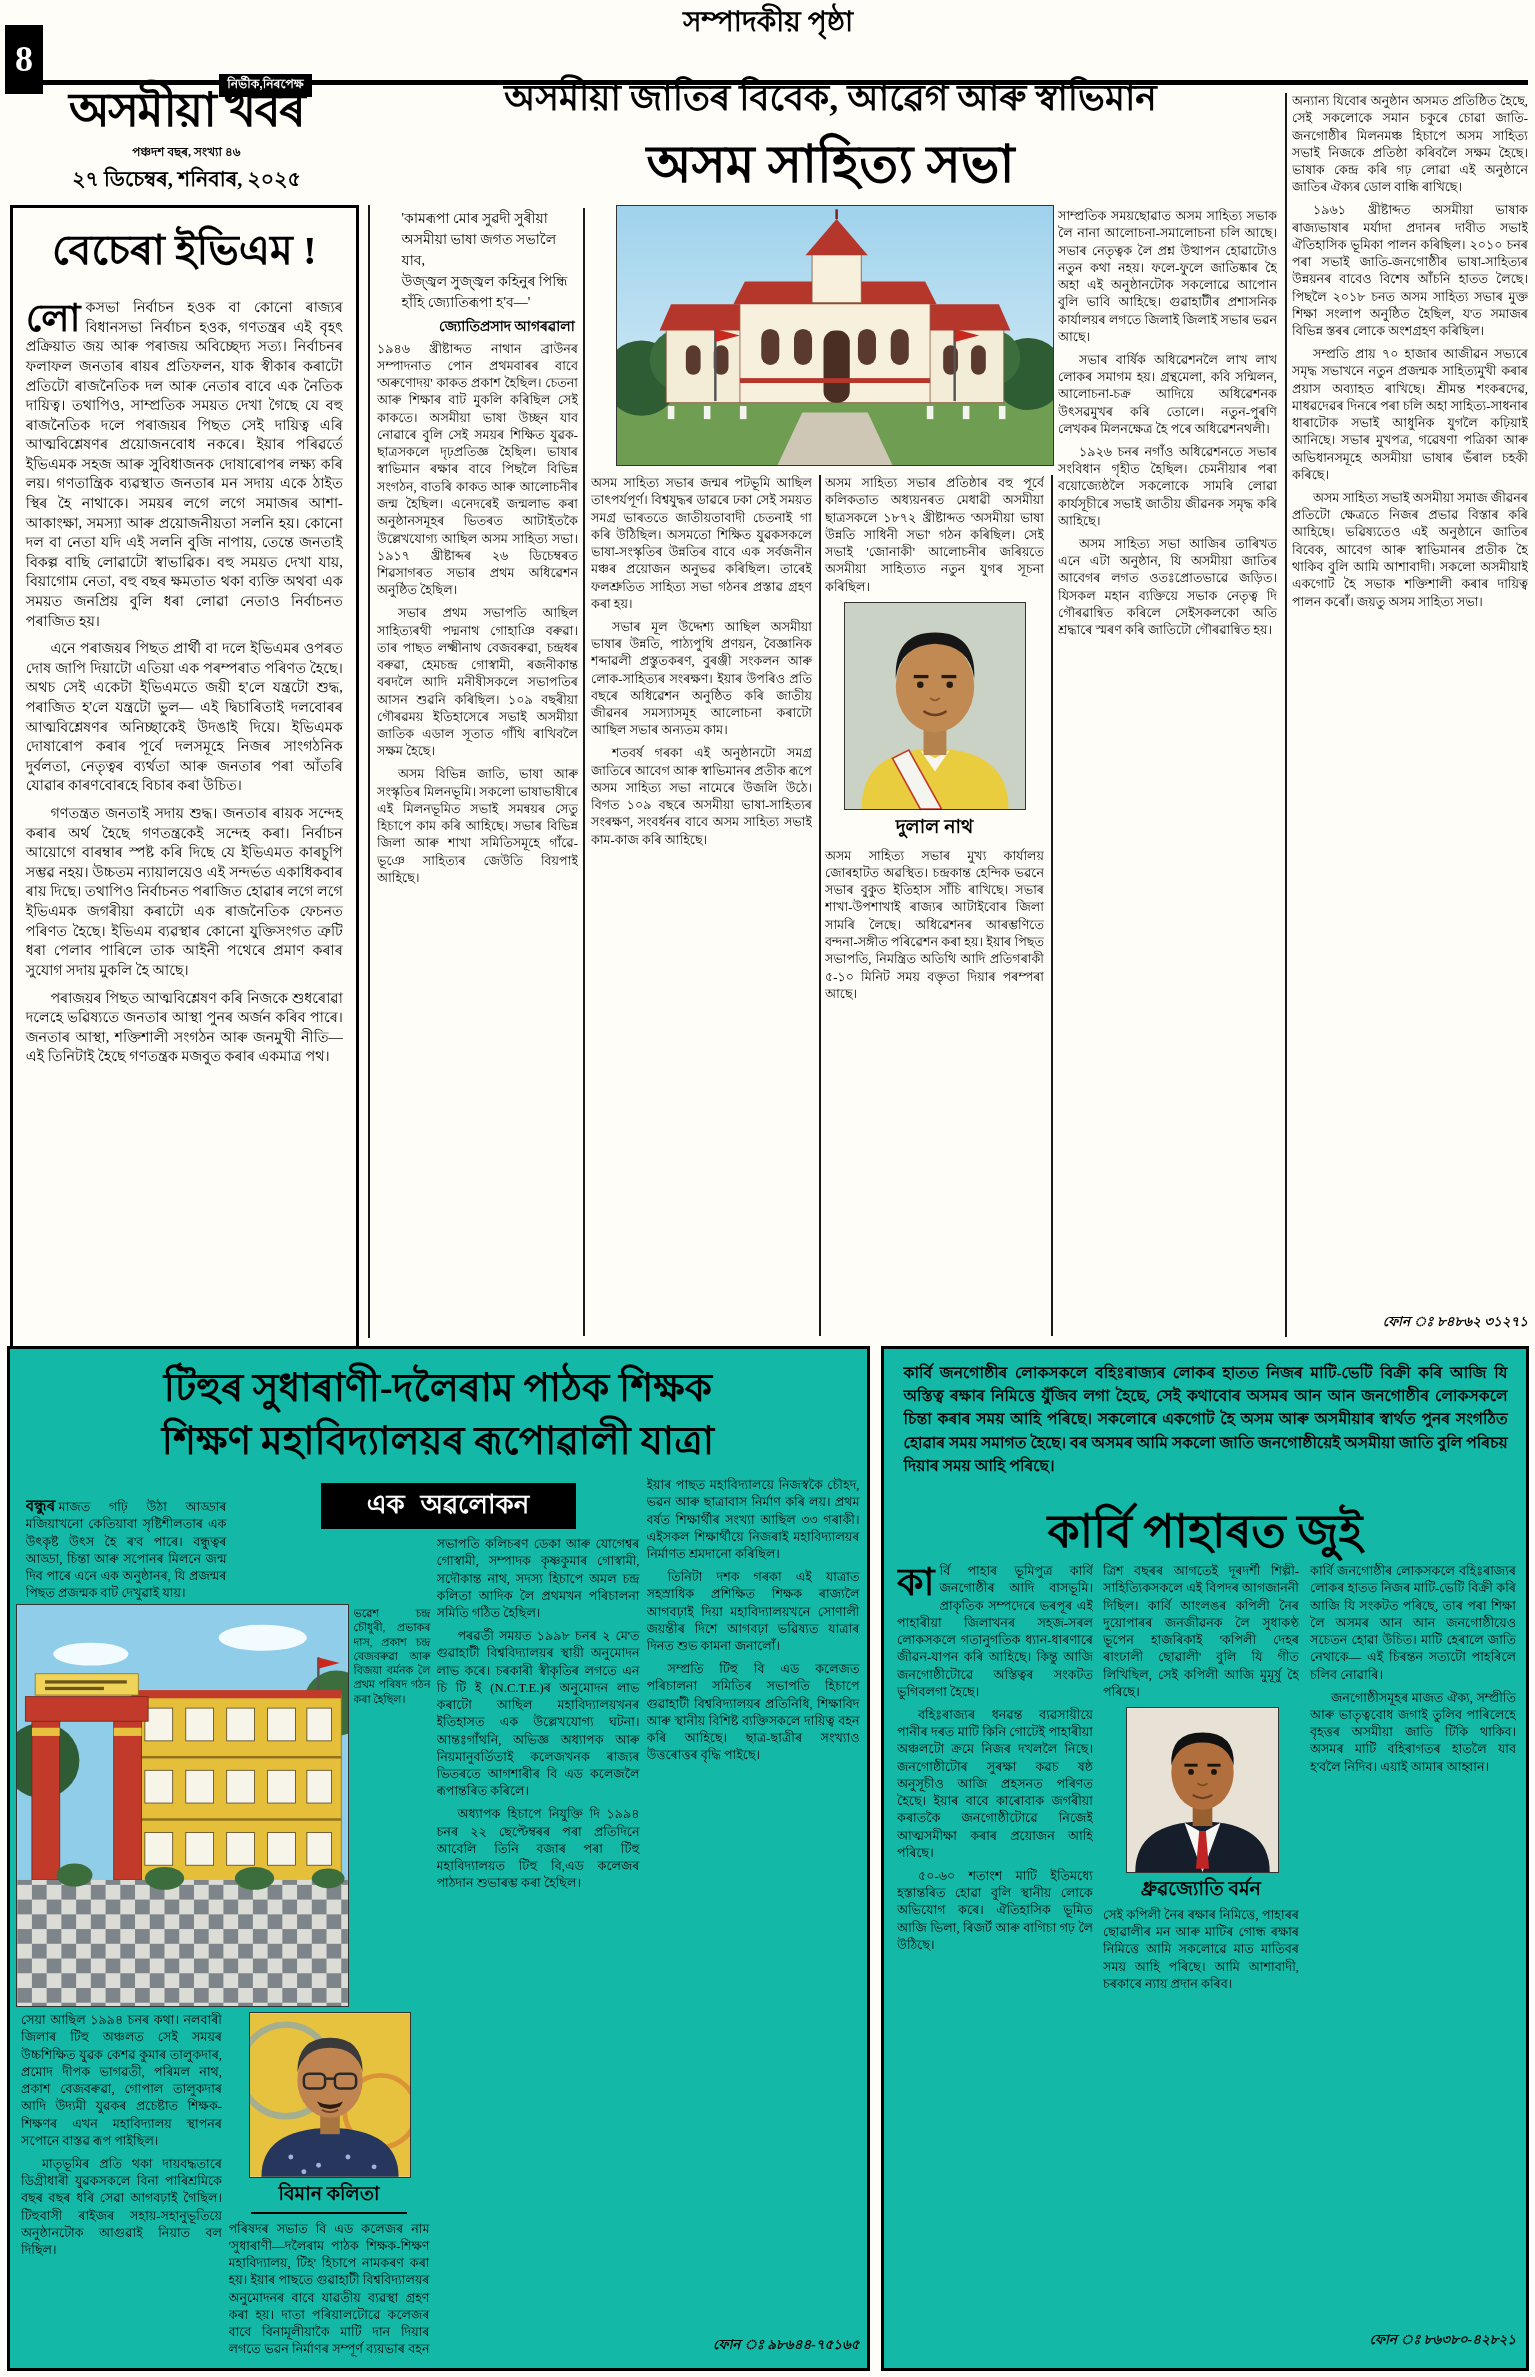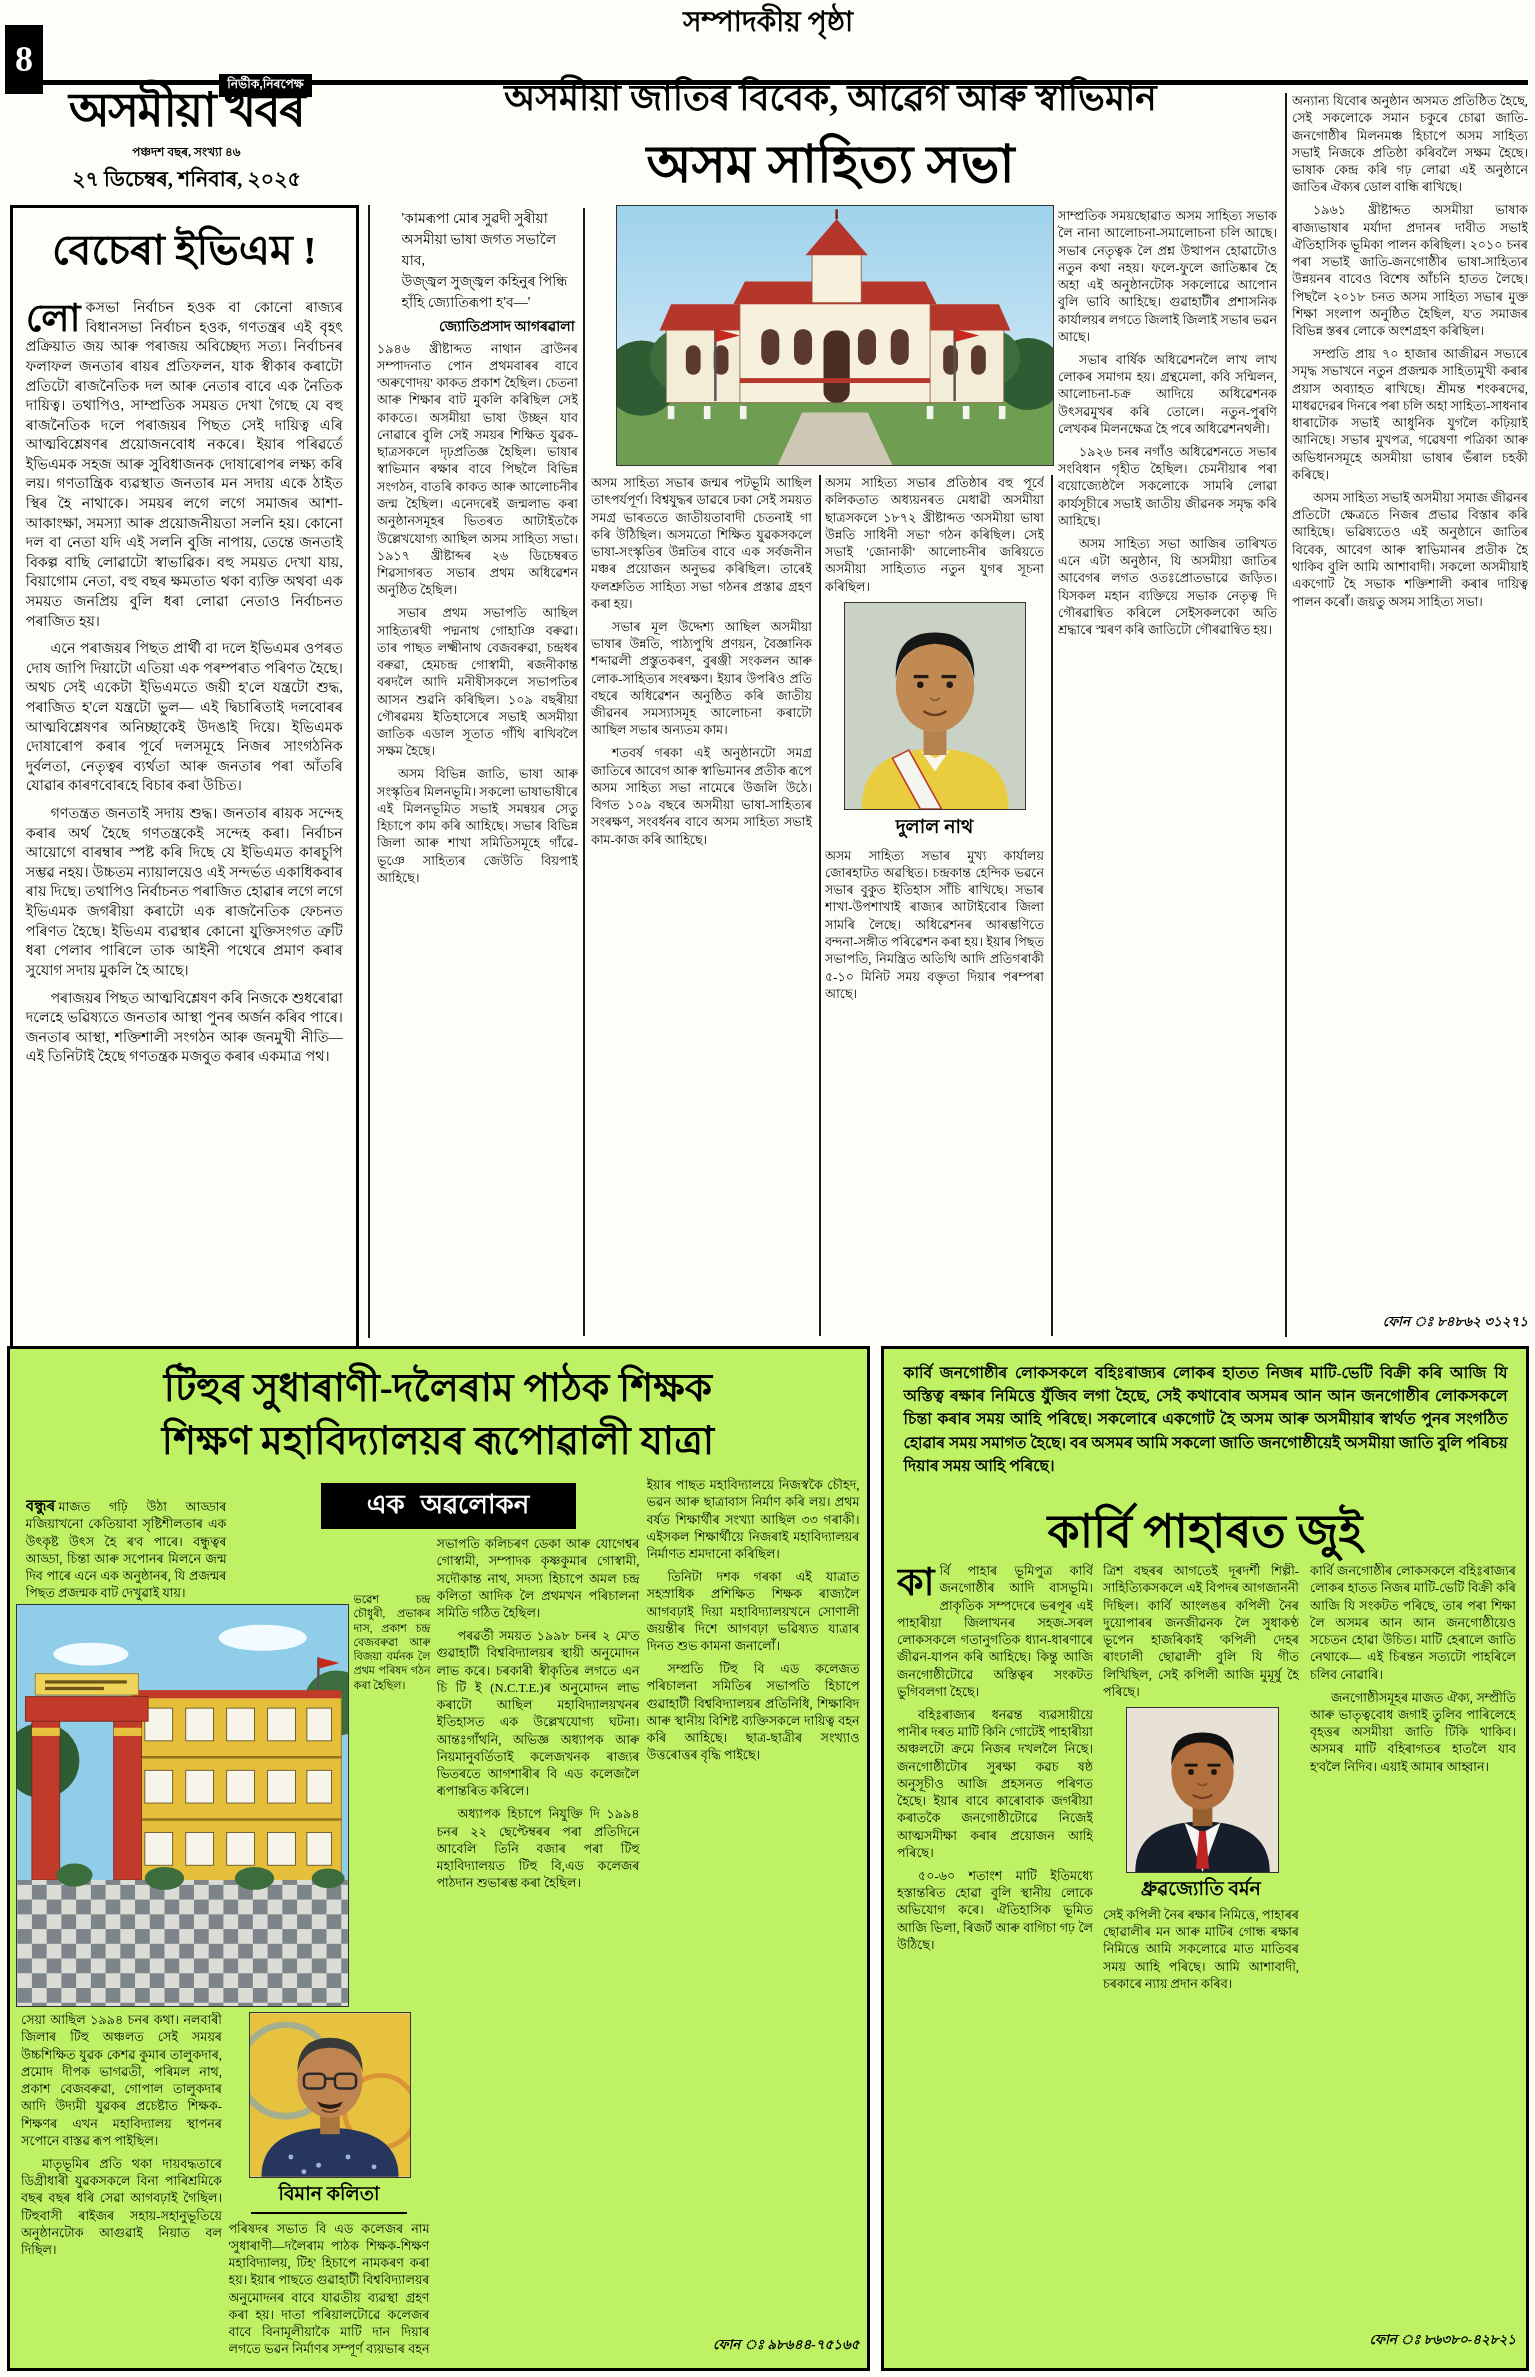--- a/index.html
+++ b/index.html
@@ -39,21 +39,21 @@
   .quote{padding-left:24.6px;font-size:14px;line-height:1.5;text-align:left;margin-bottom:3.3px;}
   .quote .by{text-align:right;font-weight:700;padding-right:3.3px;margin-top:3.3px;}
   .photo{border:0.8px solid #333;background:#ddd;display:block;}
   figure{margin:0;}
   .portrait{width:182px;margin:6.5px auto 8.2px auto;}
   .pcap{font-weight:800;font-size:19px;text-align:center;margin-top:3.3px;text-indent:0;}
   .phone{text-align:right;font-weight:700;font-style:italic;font-size:13.5px;margin-top:6.5px;text-indent:0;}
   .flexcol{display:flex;flex-direction:column;}
   .flexcol .phone{margin-top:auto;}
   
-  .bbox{position:absolute;border:3.3px solid #000;box-sizing:border-box;background:#bef264;}
+  .bbox{position:absolute;border:3.3px solid #000;box-sizing:border-box;background:#14b8a6;}
   .college-box{left:6.5px;top:1346px;width:863px;height:1025px;}
   .karbi-box{left:881px;top:1346px;width:648px;height:1025px;}
   .bbox .hl{position:absolute;left:0;width:100%;text-align:center;font-weight:900;font-size:39px;}
   .subhead{position:absolute;left:311px;top:134px;width:255px;height:46px;background:#000;color:#fff;
            display:flex;align-items:center;justify-content:center;font-size:26px;font-weight:800;font-family:Liberation Mono, monospace;}
   .karbi-intro{position:absolute;left:19.6px;top:11.5px;width:604px;font-size:15.6px;font-weight:700;
                line-height:1.5;text-align:justify;}
   .leadword{font-weight:900;font-size:15.6px;margin-right:3.3px;}
   .cap-rule{border-bottom:2.5px solid #000;padding-bottom:4.9px;width:156px;margin-left:auto;margin-right:auto;}
   .strip{font-size:11px;line-height:1.3;}
@@ -256,21 +256,21 @@
         <rect x="0" y="336" width="404" height="154" fill="url(#chk)"></rect>
         <g fill="#3c6e3d">
           <ellipse cx="70" cy="330" rx="22" ry="14"></ellipse>
             <ellipse cx="180" cy="334" rx="24" ry="14"></ellipse>
           <ellipse cx="290" cy="334" rx="24" ry="14"></ellipse>
             <ellipse cx="380" cy="334" rx="20" ry="12"></ellipse>
         </g>
       </svg>
     </figure>
 
-    <div class="col strip" style="left:344px;top:243px;width:77px;height:398px;">
+    <div class="col strip" style="left:344px;top:257px;width:77px;height:398px;">
       <p class="noind">ভৱেশ চন্দ্ৰ চৌধুৰী, প্ৰভাকৰ দাস, প্ৰকাশ চন্দ্ৰ বেজবৰুৱা আৰু বিজয়া বৰ্মনক লৈ প্ৰথম পৰিষদ গঠন কৰা হৈছিল।</p>
     </div>
 
     <div class="col" style="left:11.5px;top:663px;width:201px;height:347px;">
       <p class="noind">সেয়া আছিল ১৯৯৪ চনৰ কথা। নলবাৰী জিলাৰ টিহু অঞ্চলত সেই সময়ৰ উচ্চশিক্ষিত যুৱক কেশৱ কুমাৰ তালুকদাৰ, প্ৰমোদ দীপক ভাগৱতী, পৰিমল নাথ, প্ৰকাশ বেজবৰুৱা, গোপাল তালুকদাৰ আদি উদ্যমী যুৱকৰ প্ৰচেষ্টাত শিক্ষক-শিক্ষণৰ এখন মহাবিদ্যালয় স্থাপনৰ সপোনে বাস্তৱ ৰূপ পাইছিল।</p>
       <p>মাতৃভূমিৰ প্ৰতি থকা দায়বদ্ধতাৰে ডিগ্ৰীধাৰী যুৱকসকলে বিনা পাৰিশ্ৰমিকে বছৰ বছৰ ধৰি সেৱা আগবঢ়াই গৈছিল। টিহুবাসী ৰাইজৰ সহায়-সহানুভূতিয়ে অনুষ্ঠানটোক আগুৱাই নিয়াত বল দিছিল।</p>
     </div>
 
     <div class="col" style="left:219px;top:663px;width:201px;height:347px;">
       <figure style="width:160px;margin:0 auto;">

